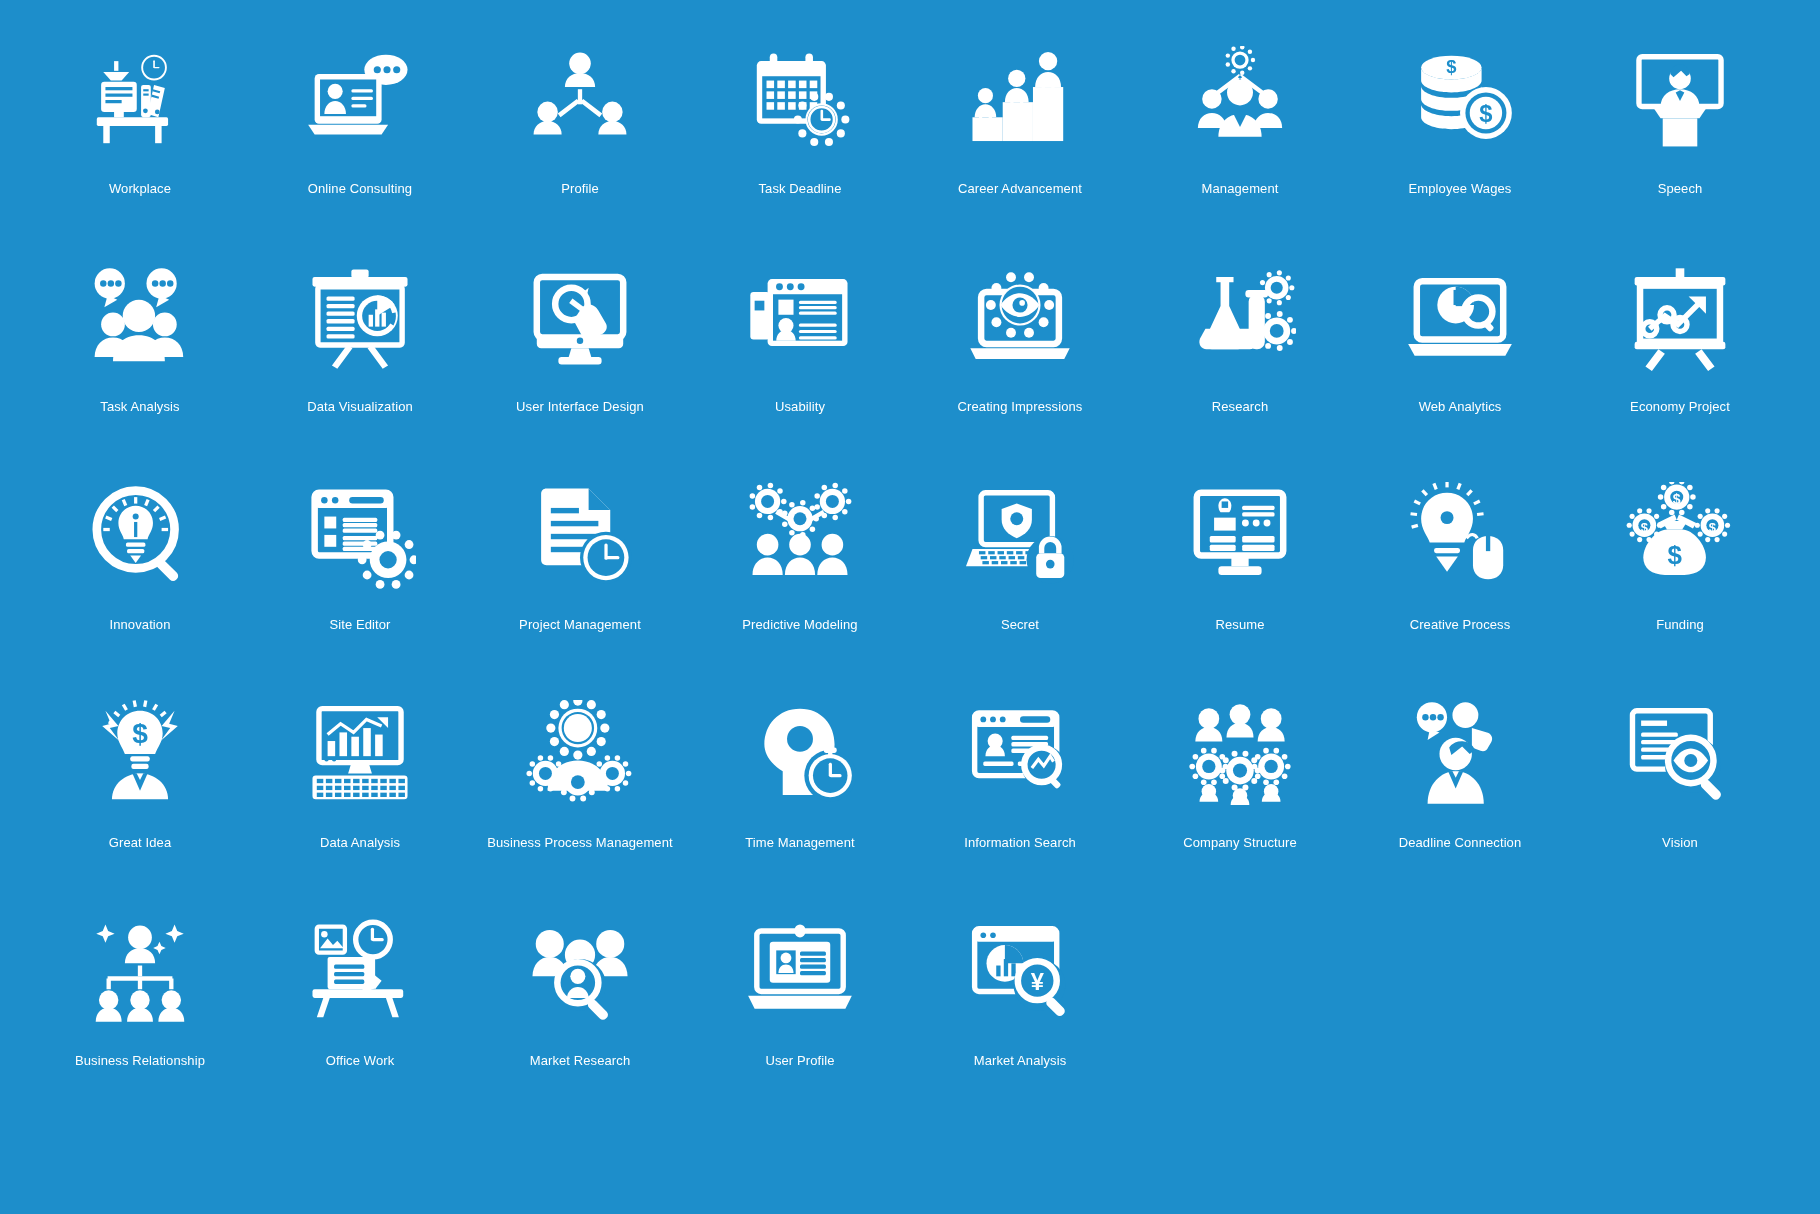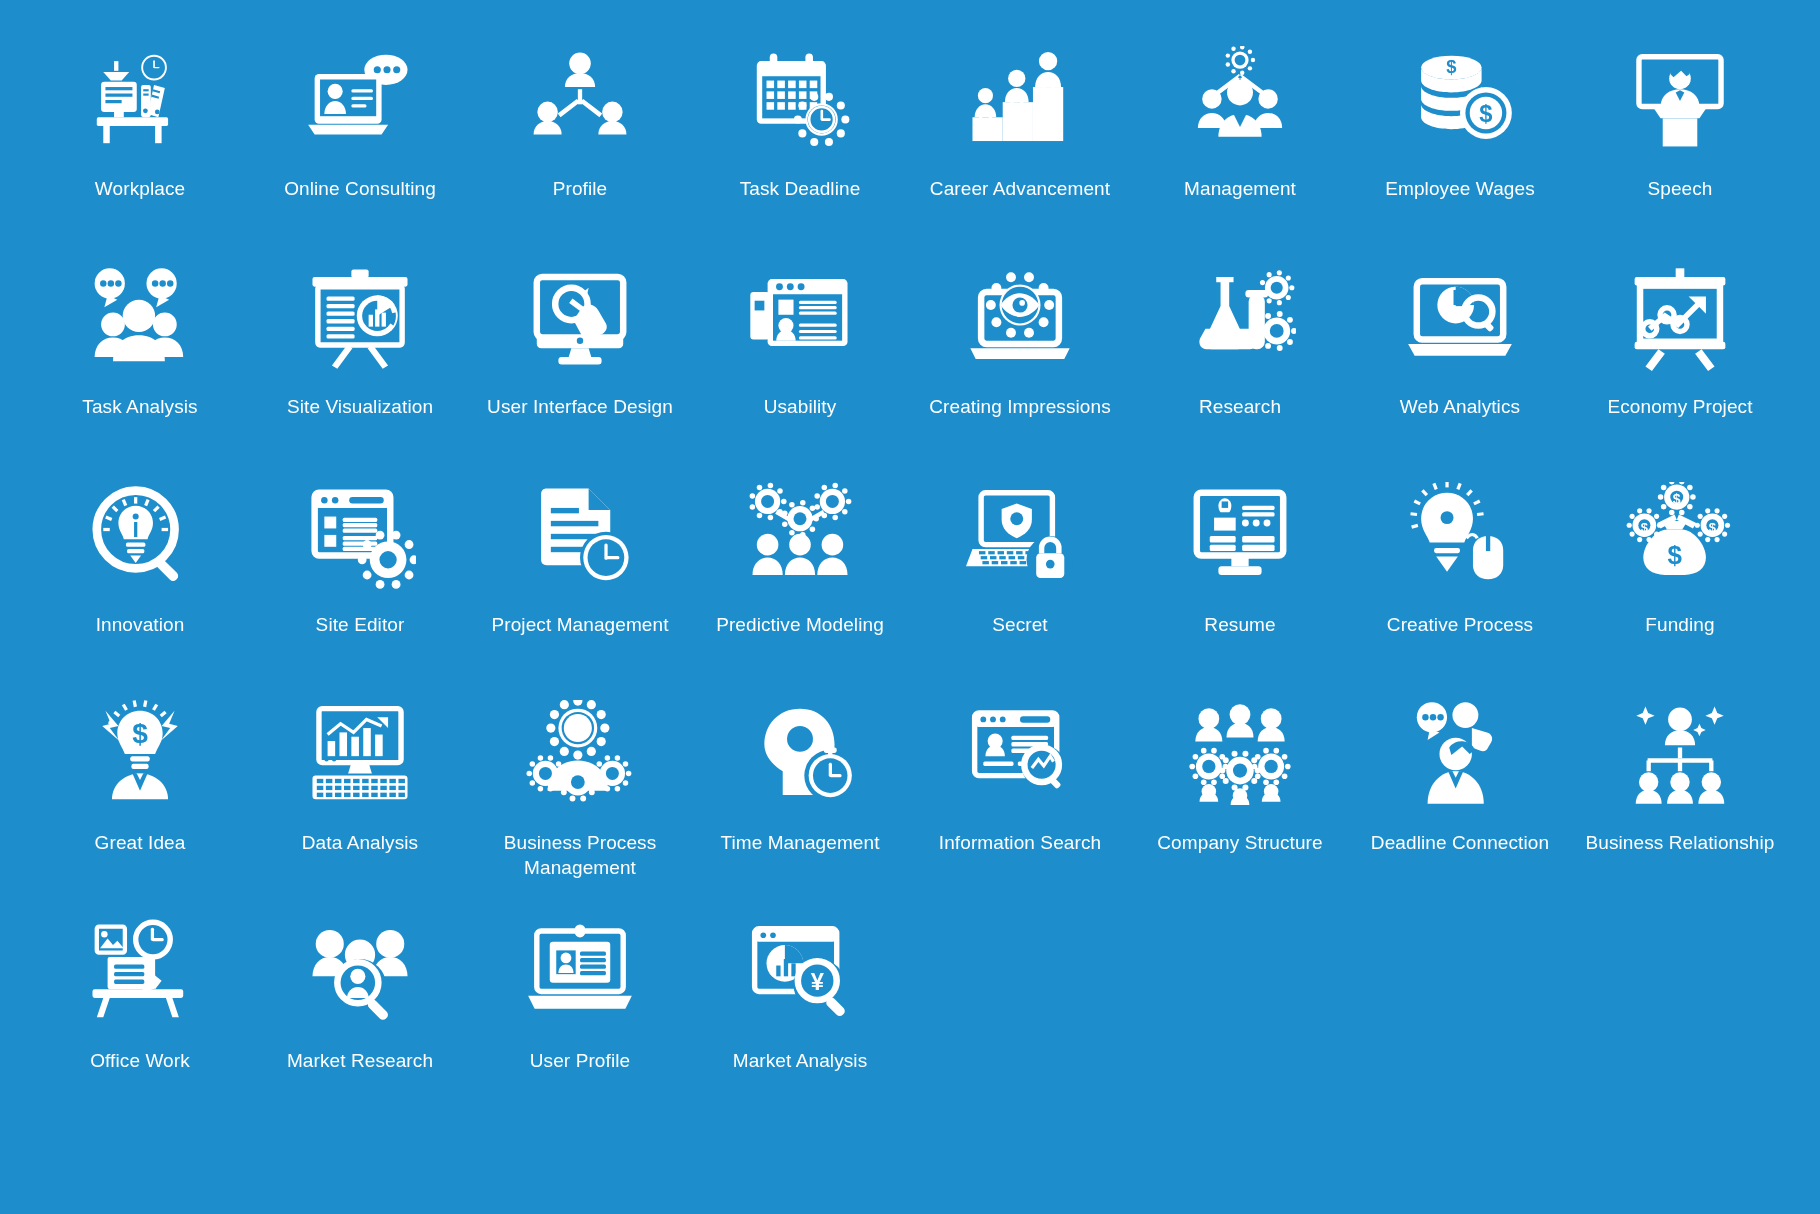--- a/index.html
+++ b/index.html
@@ -32,21 +32,21 @@
   .iconbox{
     height:120px;
     display:flex;
     align-items:center;
     justify-content:center;
   }
   .iconbox svg{ display:block; }
   .label{
     margin-top:16px;
     color:#ffffff;
-    font-size:19px;
+    font-size:13px;
     line-height:25px;
     text-align:center;
     letter-spacing:.1px;
     max-width:200px;
     font-weight:400;
   }
 </style>
 </head>
 <body>
 
@@ -272,21 +272,21 @@
             <circle cx="66" cy="48" r="19"></circle>
             <circle cx="66" cy="48" r="14" fill="#1d8ecb"></circle>
             <path d="M66 29a19 19 0 0 1 16 9l-16 10z" fill="#fff"></path>
             <path d="M67 48l16-3a19 19 0 0 1-2 12z" fill="#1d8ecb"></path>
             <rect x="58" y="47" width="4" height="11"></rect>
             <rect x="64" y="42" width="4" height="16"></rect>
             <rect x="70" y="45" width="4" height="13"></rect>
             <path d="M38 75l-14 19 5 3 14-19zM62 75l14 19-5 3-14-19z"></path>
           </svg>
         </div>
-        <div class="label">Site Visualization</div>
+        <div class="label">Data Visualization</div>
       </div>
       <div class="cell">
         <div class="iconbox">
           <svg width="112" height="108" viewBox="0 0 100 100" fill="#ffffff" xmlns="http://www.w3.org/2000/svg">
             <rect x="10" y="12" width="80" height="56" rx="5" fill="none" stroke="#fff" stroke-width="6"></rect>
             <circle cx="42" cy="37" r="15" fill="none" stroke="#fff" stroke-width="6"></circle>
             <path d="M53 26l5-4-2 9z"></path>
             <path d="M40 36l16 12 3-4-16-12z"></path>
             <path d="M52 40c6-5 12-2 15 3l7 12c2 4 0 8-4 10l-9 4c-4 2-8 0-10-4l-7-13z"></path>
             <path d="M10 68h80v6a4 4 0 0 1-4 4H14a4 4 0 0 1-4-4z"></path>
@@ -930,20 +930,38 @@
             <path d="M20 96c0-18 12-30 26-30s26 12 26 30z"></path>
             <path d="M39 66h14l-7 16-7-16z" fill="#1d8ecb"></path>
             <path d="M43 66h6l-3 6z"></path>
           </svg>
         </div>
         <div class="label">Deadline Connection</div>
       </div>
       <div class="cell">
         <div class="iconbox">
           <svg width="112" height="108" viewBox="0 0 100 100" fill="#ffffff" xmlns="http://www.w3.org/2000/svg">
+            <rect x="6" y="10" width="72" height="54" rx="4" fill="none" stroke="#fff" stroke-width="5"></rect>
+            <rect x="14" y="19" width="24" height="5"></rect>
+            <rect x="14" y="30" width="34" height="4" rx="1.4"></rect>
+            <rect x="14" y="37" width="34" height="4" rx="1.4"></rect>
+            <rect x="14" y="44" width="34" height="4" rx="1.4"></rect>
+            <rect x="14" y="51" width="34" height="4" rx="1.4"></rect>
+            <circle cx="62" cy="60" r="26" fill="#1d8ecb"></circle>
+            <circle cx="60" cy="56" r="21" fill="none" stroke="#fff" stroke-width="6"></circle>
+            <path d="M44 56c5-8 11-11 16-11s11 3 16 11c-5 8-11 11-16 11s-11-3-16-11z"></path>
+            <circle cx="60" cy="56" r="6" fill="#1d8ecb"></circle>
+            <rect x="74" y="72" width="22" height="9" rx="4" transform="rotate(45 74 72)"></rect>
+          </svg>
+        </div>
+        <div class="label">Vision</div>
+      </div>
+      <div class="cell">
+        <div class="iconbox">
+          <svg width="112" height="108" viewBox="0 0 100 100" fill="#ffffff" xmlns="http://www.w3.org/2000/svg">
             <circle cx="50" cy="18" r="11"></circle>
             <path d="M36 42c0-9 6-14 14-14s14 5 14 14z"></path>
             <path d="M48 44h4v10h-4z"></path>
             <path d="M20 54h60v4H20z"></path>
             <path d="M19 56h4v10h-4zM48 56h4v10h-4zM77 56h4v10h-4z"></path>
             <circle cx="21" cy="76" r="9"></circle>
             <path d="M9 96c0-8 5-13 12-13s12 5 12 13z"></path>
             <circle cx="50" cy="76" r="9"></circle>
             <path d="M38 96c0-8 5-13 12-13s12 5 12 13z"></path>
             <circle cx="79" cy="76" r="9"></circle>

